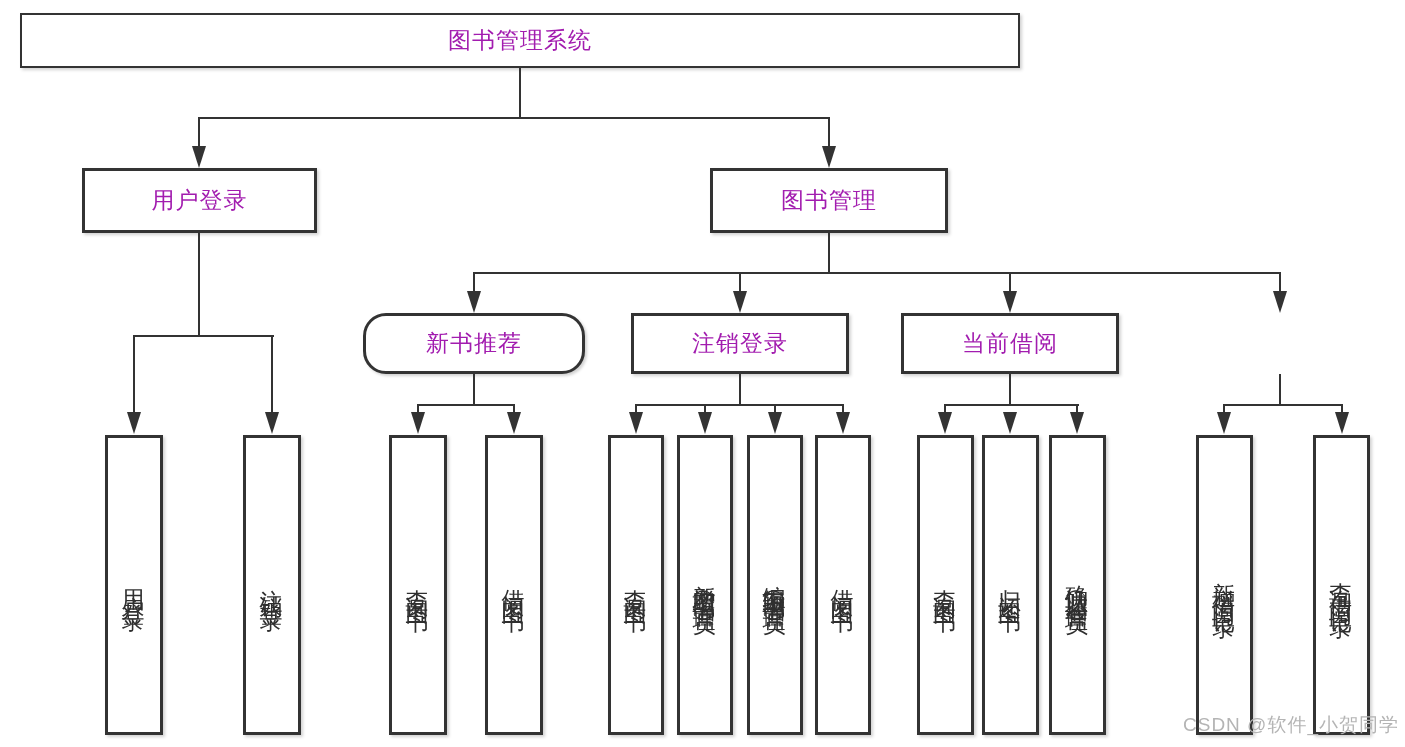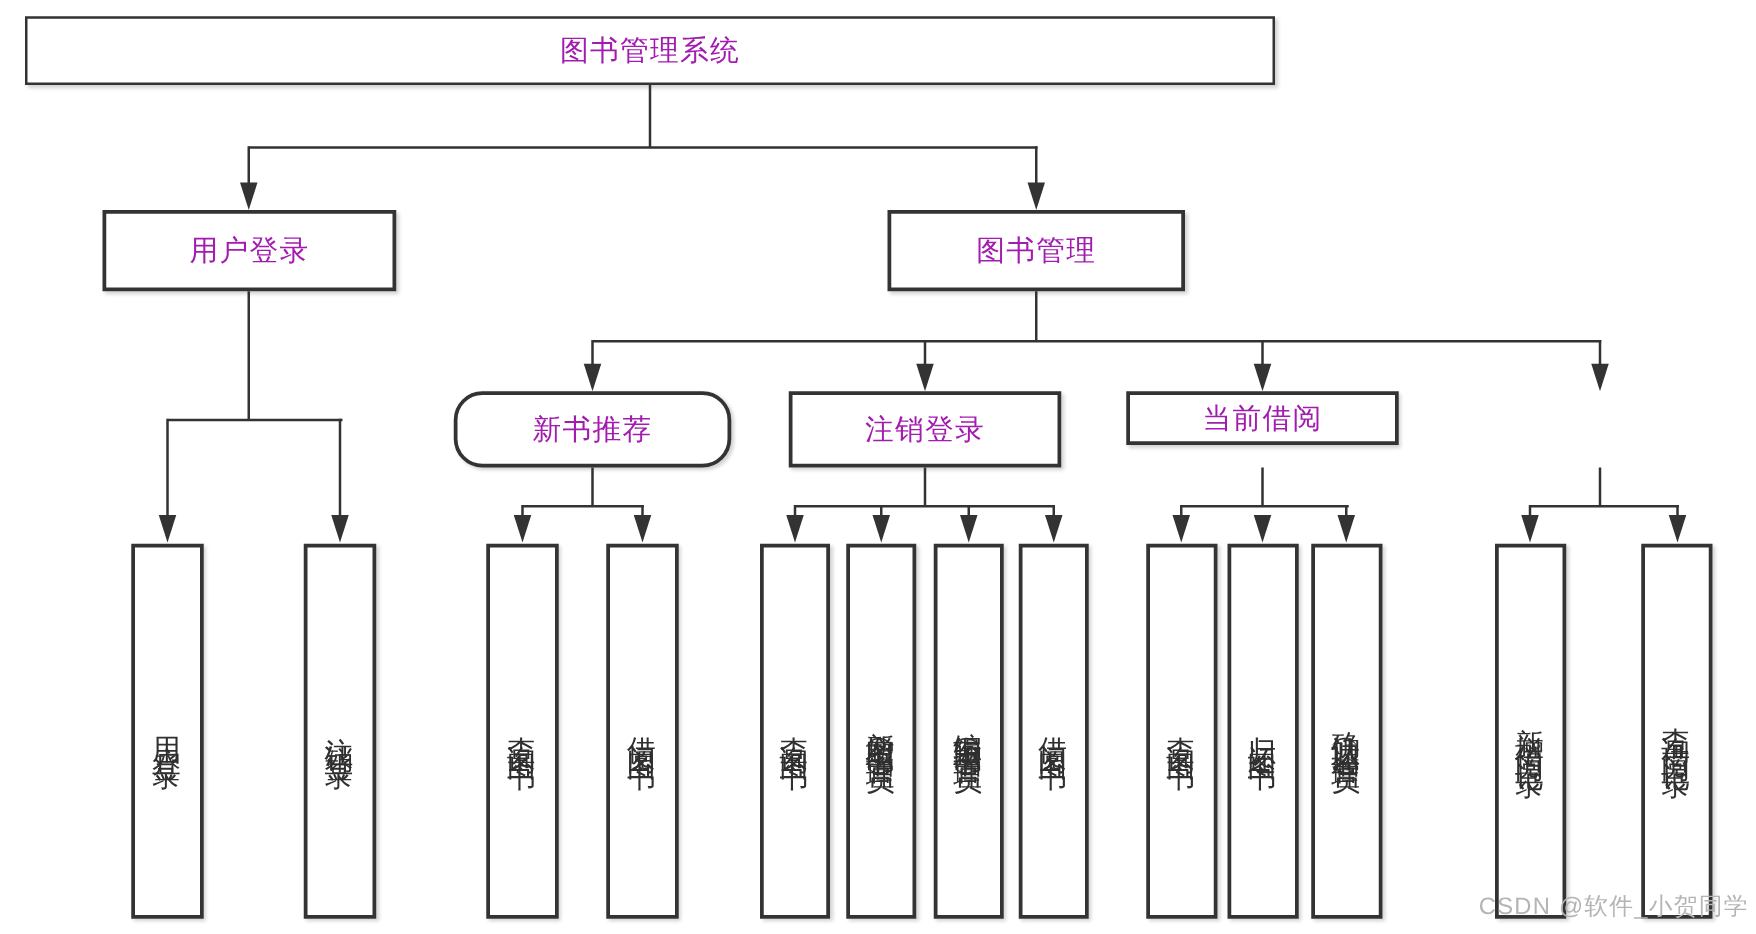--- a/index.html
+++ b/index.html
@@ -67,21 +67,21 @@
   <div class="arw" style="left:733px;top:291px;"></div>
   <div class="arw" style="left:1003px;top:291px;"></div>
   <div class="arw" style="left:1273px;top:291px;"></div>
 
   <div class="hbox" style="left:363px;top:313px;width:222px;height:61px;border-radius:23px;">
     <span>新书推荐</span>
   </div>
   <div class="hbox" style="left:631px;top:313px;width:218px;height:61px;">
     <span>注销登录</span>
   </div>
-  <div class="hbox" style="left:901px;top:313px;width:218px;height:43px;justify-content:center;">
+  <div class="hbox" style="left:901px;top:313px;width:218px;height:61px;justify-content:center;">
     <span>当前借阅</span>
   </div>
 
   <div class="vl" style="left:198px;top:233px;height:103px;"></div>
   <div class="hl" style="left:134px;top:335px;width:140px;"></div>
   <div class="vl" style="left:133px;top:335px;height:78px;"></div>
   <div class="vl" style="left:271px;top:335px;height:78px;"></div>
   <div class="arw" style="left:127px;top:412px;"></div>
   <div class="arw" style="left:265px;top:412px;"></div>
 

